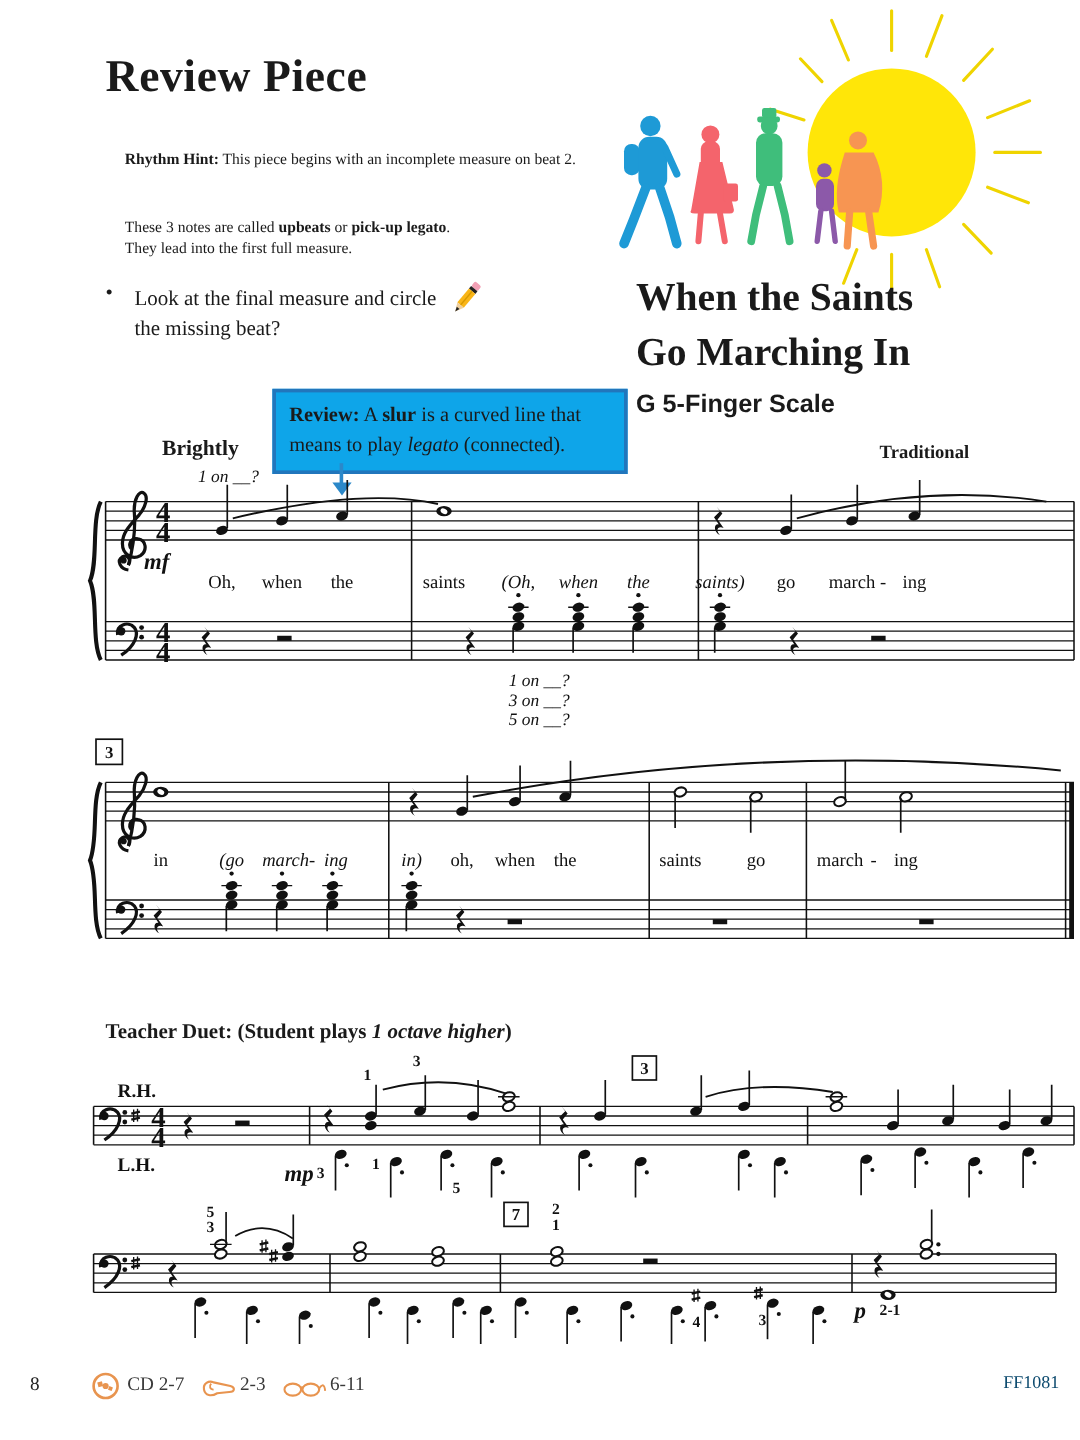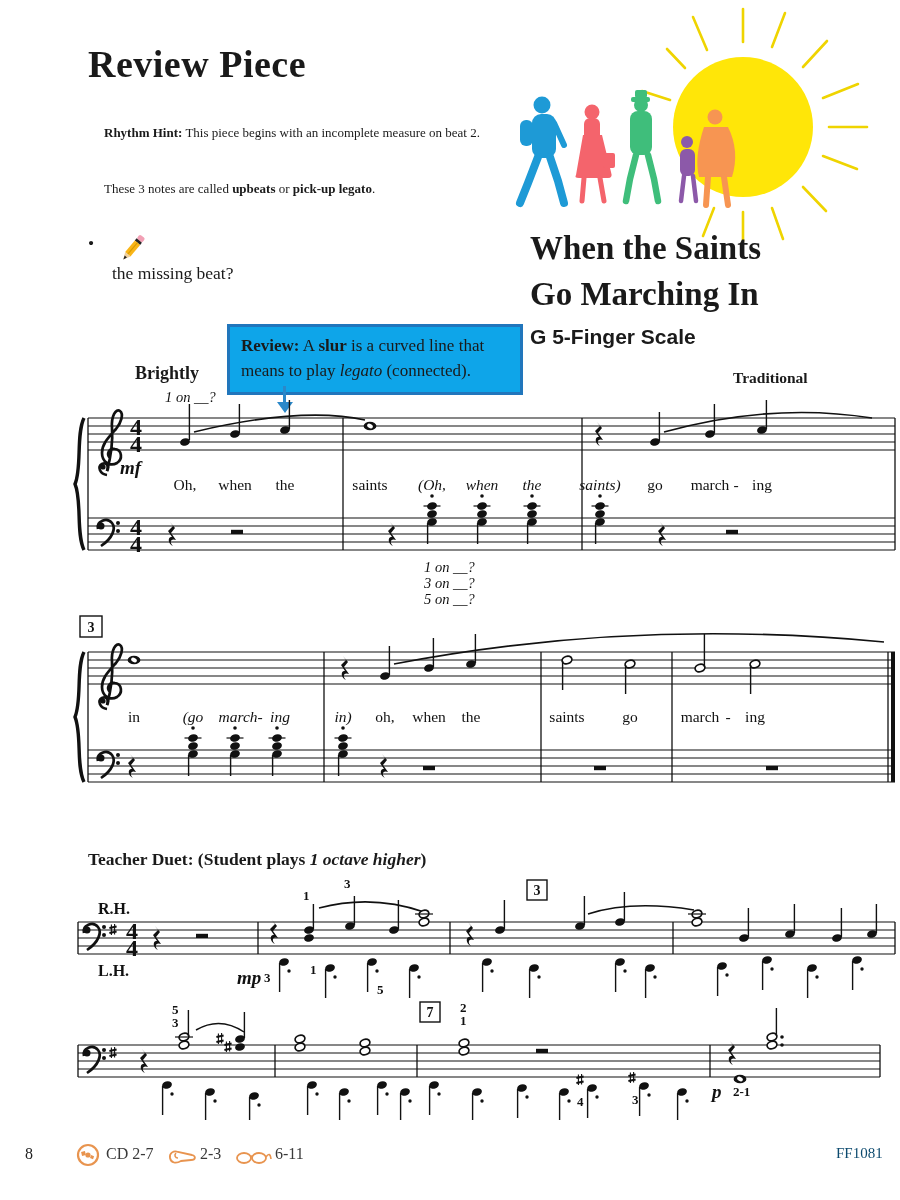--- a/index.html
+++ b/index.html
@@ -45,25 +45,27 @@
 <body>
 
 <div class="abs" id="main-heading">Review Piece</div>
 
 <div class="abs intro" id="para1">
   <b>Rhythm Hint:</b><span> This piece begins with an incomplete measure on beat 2.</span>
 </div>
 
 <div class="abs intro" id="para2">
   <span>These 3 notes are called </span><b>upbeats</b><span> or </span><b>pick-up legato</b><span>.</span>
+  <div>They lead into the first full measure.</div>
 </div>
 
 <div class="abs bullet-row">
   <span class="bullet-dot">•</span>
   <div>
+    <span>Look at the final measure and circle</span>
     <svg width="30" height="30" viewBox="0 0 26 26" style="vertical-align:-9px;margin-left:6px">
       <g transform="rotate(40 13 13)">
         <rect x="10" y="0" width="6" height="4.6" rx="1.5" fill="#f2a0b5"></rect>
         <rect x="10" y="4.6" width="6" height="2.4" fill="#222"></rect>
         <rect x="10" y="7" width="6" height="13" fill="#f9b517"></rect>
         <line x1="13" y1="7" x2="13" y2="20" stroke="#d89a00" stroke-width="1"></line>
         <polygon points="10,20 16,20 13,26" fill="#efcf9d"></polygon>
         <polygon points="11.7,22.7 14.3,22.7 13,26" fill="#222"></polygon>
       </g>
     </svg>

